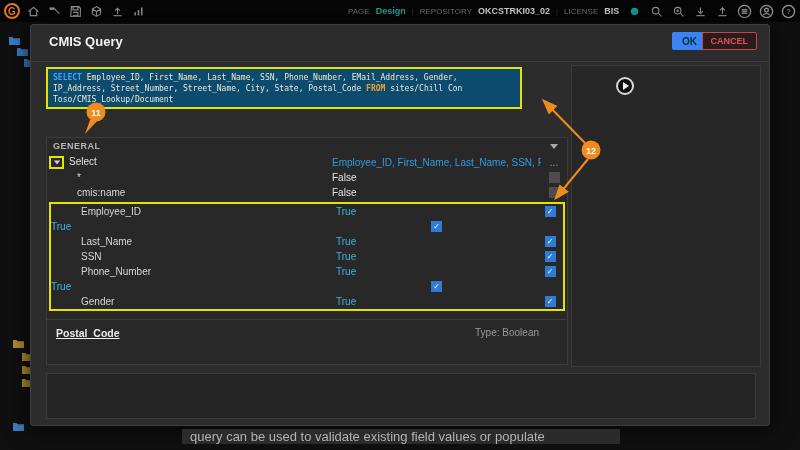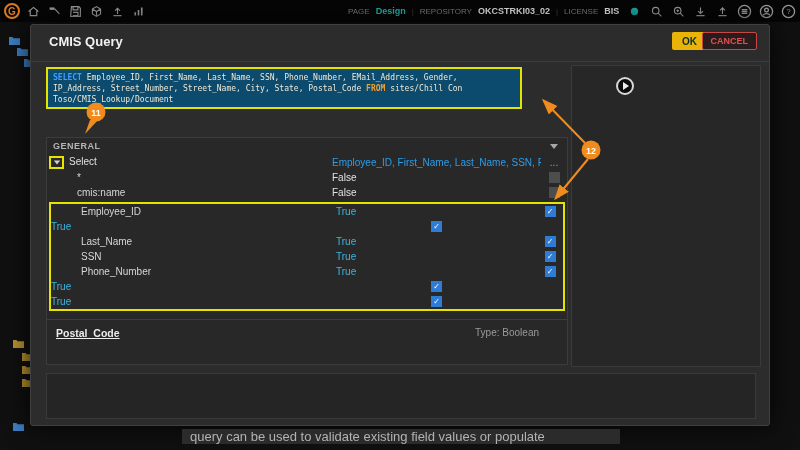--- a/index.html
+++ b/index.html
@@ -27,21 +27,21 @@
   
   .tree-item { position:absolute; width:12px; height:10px; z-index:1; }
 
   
   .dialog { position:absolute; left:30px; top:24px; width:740px; height:402px;
             background:#2c2c2c; border:1px solid #404040; border-radius:3px;
             box-shadow:0 0 26px rgba(0,0,0,.85); z-index:3; }
   .dlg-title { position:absolute; left:18px; top:9px; font-size:13px;
                font-weight:bold; color:#f2f2f2; }
   .btn-ok { position:absolute; right:62px; top:7px; height:18px; padding:0 10px;
-            background:#eab308; color:#062f2c; border:none; border-radius:2px;
+            background:#3b82f6; color:#062f2c; border:none; border-radius:2px;
             font-size:10px; font-weight:bold; cursor:pointer; }
   .btn-cancel { position:absolute; right:12px; top:7px; height:18px; padding:0 8px;
             background:#2a1c1c; color:#e05252; border:1px solid #c84848;
             border-radius:2px; font-size:9px; font-weight:bold; cursor:pointer; }
   .hdr-line { position:absolute; left:0; top:36px; width:100%; height:0;
               border-top:1px solid #3c3c3c; }
 
   .query-box { position:absolute; left:15px; top:42px; width:476px; height:42px;
                border:2px solid #e4e400; background:#0c4a6e; padding:3px 5px;
                font-family:"DejaVu Sans Mono", monospace; font-size:8px;
@@ -320,20 +320,21 @@
               <span class="cb checked">✓</span>
             </span>
           </div>
           <div class="prop-grid">
             <span class="row-value v-true">True</span>
             <span class="cb-cell">
               <span class="cb checked">✓</span>
             </span>
           </div>
           <div class="prop-grid">
+            <span class="row-label">Gender</span>
             <span class="row-value v-true">True</span>
             <span class="cb-cell">
               <span class="cb checked">✓</span>
             </span>
           </div>
         </div>
 
       <div class="props-footer">
         <span class="footer-name">Postal_Code</span>
         <span class="footer-type">Type: Boolean</span>

